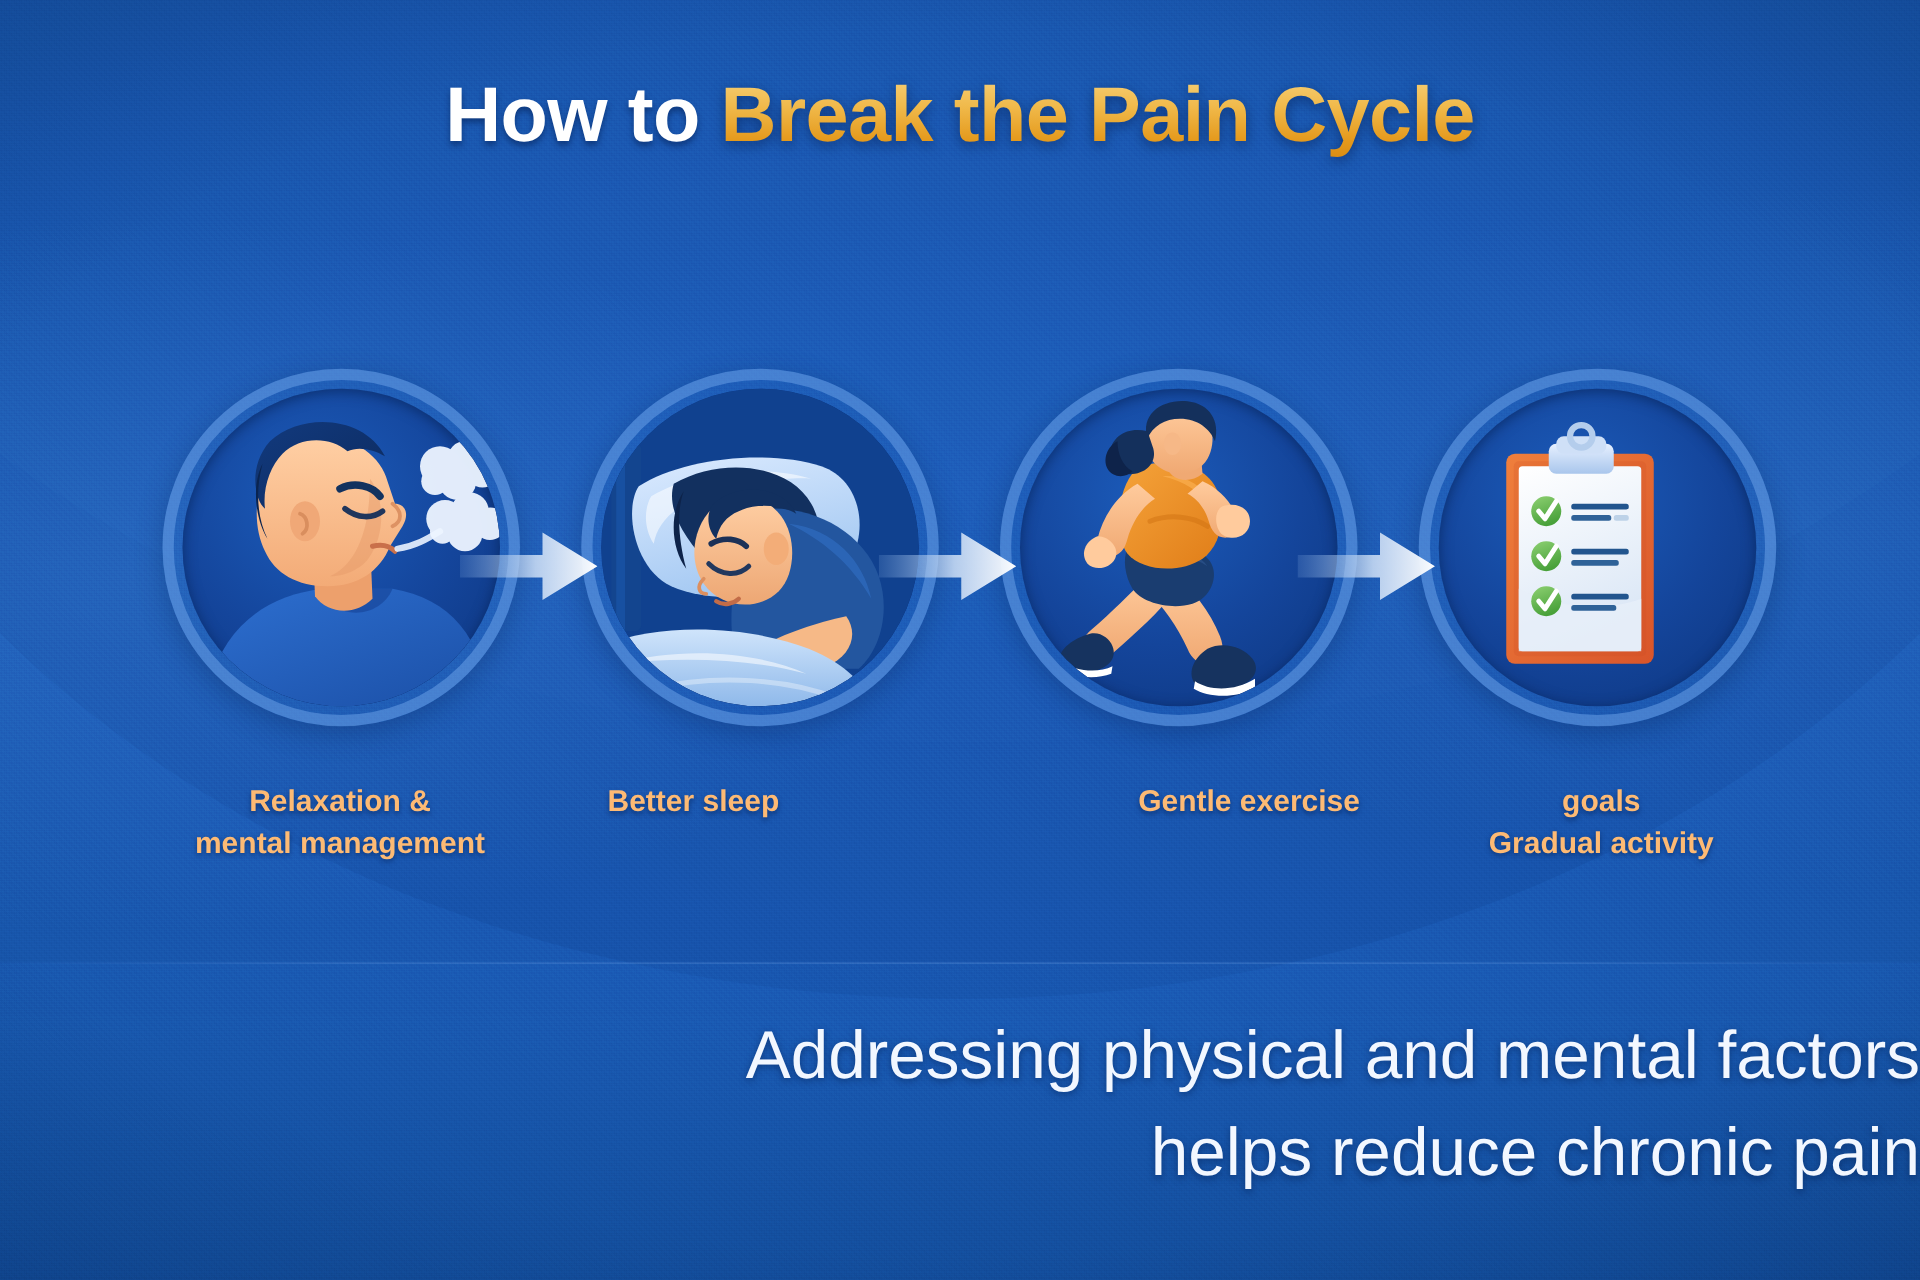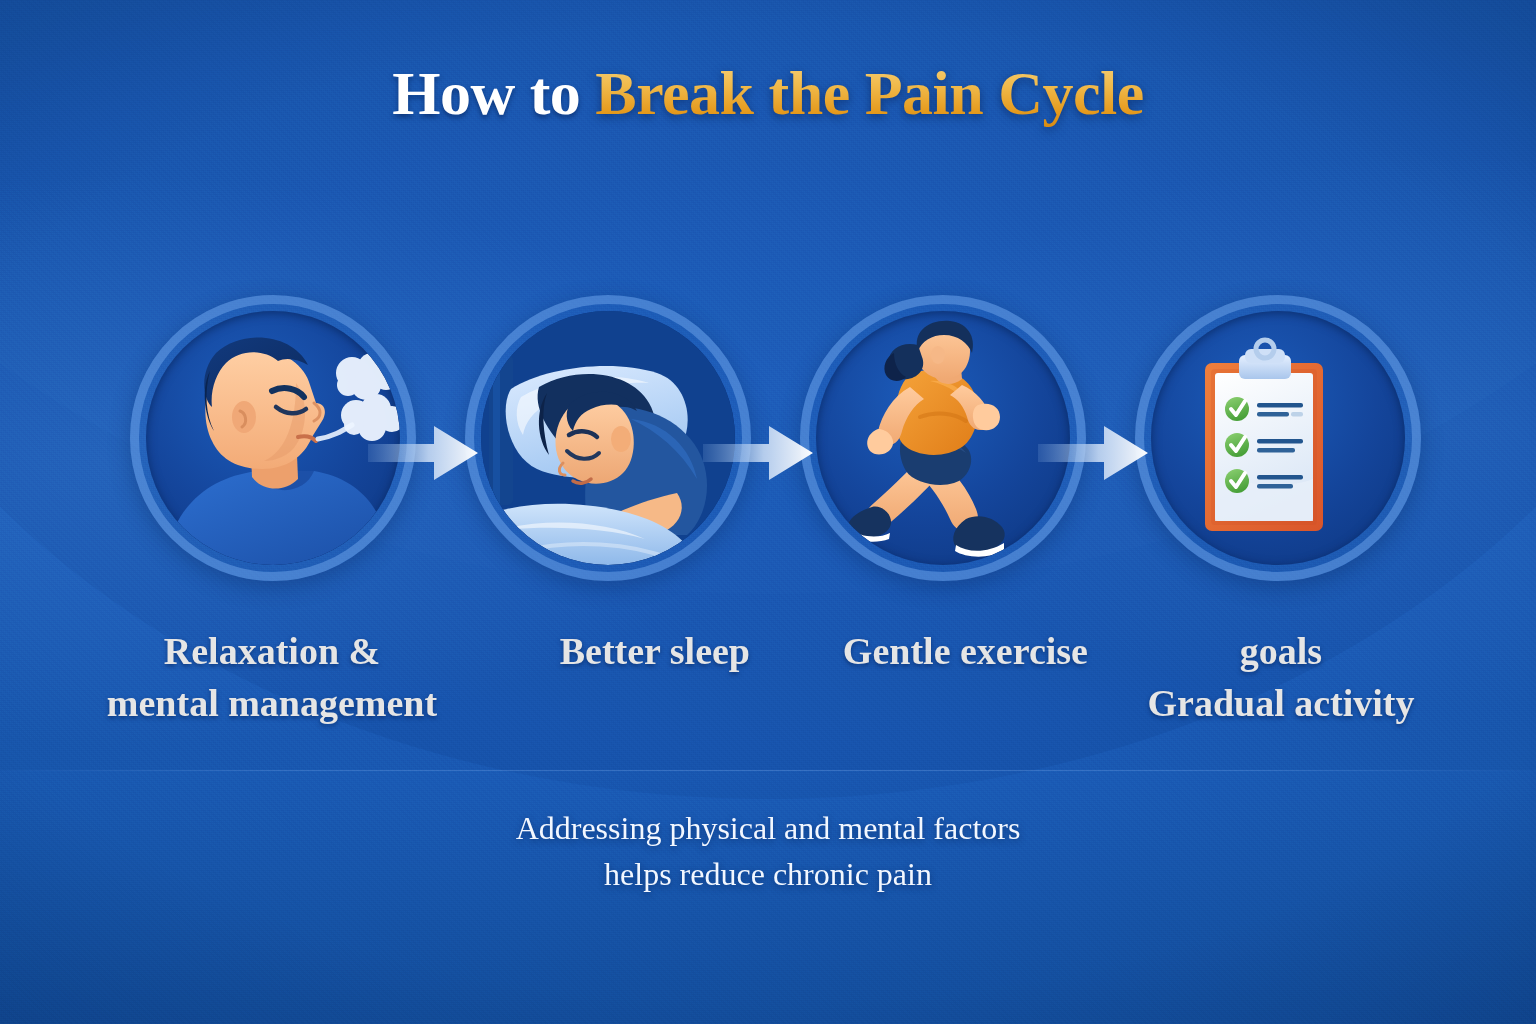--- a/index.html
+++ b/index.html
@@ -5,21 +5,21 @@
   html, body {
     margin: 0;
     padding: 0;
     background: #0d3f8f;
   }
   #stage {
     position: relative;
     width: 1536px;
     height: 1024px;
     overflow: hidden;
-    font-family: Liberation Serif, serif;
+    font-family: Liberation Sans, sans-serif;
     background: #1a59b4;
   }
 
   
   .bg-base {
     position: absolute; inset: 0;
     background:
       radial-gradient(120% 85% at 50% 38%, #2163c4 0%, #1a59b4 42%, #14509f 78%, #11468f 100%);
   }
   .bg-sheen {
@@ -146,38 +146,38 @@
   
   .labels {
     position: absolute;
     top: 625px; left: 0; right: 0;
     height: 120px;
     z-index: 6;
   }
   .label {
     position: absolute;
     top: 0;
-    color: #e5e5e5;
-    font-size: 38px;
+    color: #fdba74;
+    font-size: 24px;
     font-weight: 700;
     line-height: 1.38;
     text-shadow: 0 2px 4px rgba(4,30,80,.55);
   }
   .label-1 { left: 92px;  width: 360px; text-align: center; }
-  .label-2 { left: 470px; width: 280px; text-align: right; }
+  .label-2 { left: 486px; width: 280px; text-align: left; }
   .label-3 { left: 800px; width: 288px; text-align: right; }
   .label-4 { left: 1136px; width: 290px; text-align: center; }
 
   
   .caption {
     position: absolute;
     top: 805px; left: 0; right: 0;
-    text-align: center;
+    text-align: right;
     color: #f2f7ff;
-    font-size: 32px;
+    font-size: 54px;
     font-weight: 400;
     line-height: 1.45;
     text-shadow: 0 2px 6px rgba(4,30,80,.50);
     z-index: 6;
   }
   .caption div { white-space: nowrap; }
 </style>
 </head>
 <body>
 

